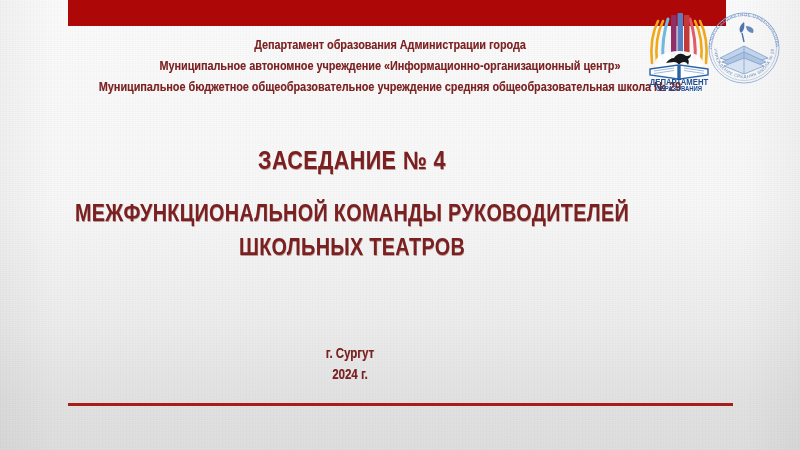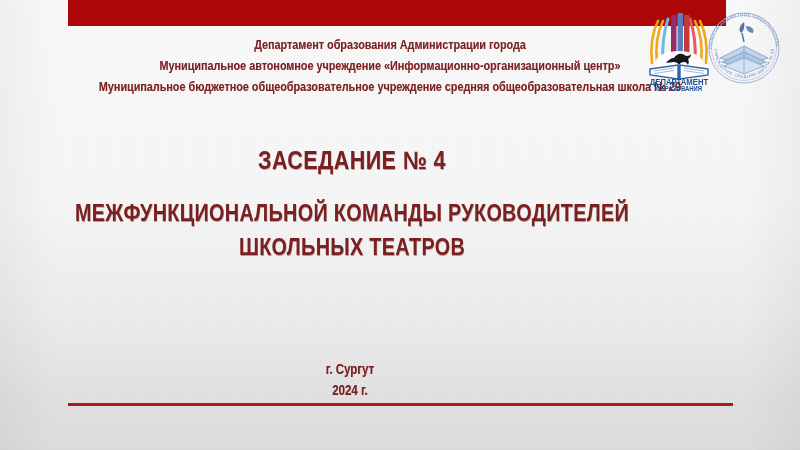--- a/index.html
+++ b/index.html
@@ -119,21 +119,21 @@
     font-size: 23px;
     line-height: 31px;
     letter-spacing: 0.4px;
     margin-top: 3px;
   }
 
   
   .footer-block {
     position: absolute;
     left: 0;
-    top: 359px;
+    top: 343px;
     width: 700px;
     text-align: center;
     z-index: 2;
   }
   .footer-line {
     color: #7a2020;
     font-weight: bold;
     white-space: nowrap;
     transform: scaleX(0.82);
     transform-origin: center center;

